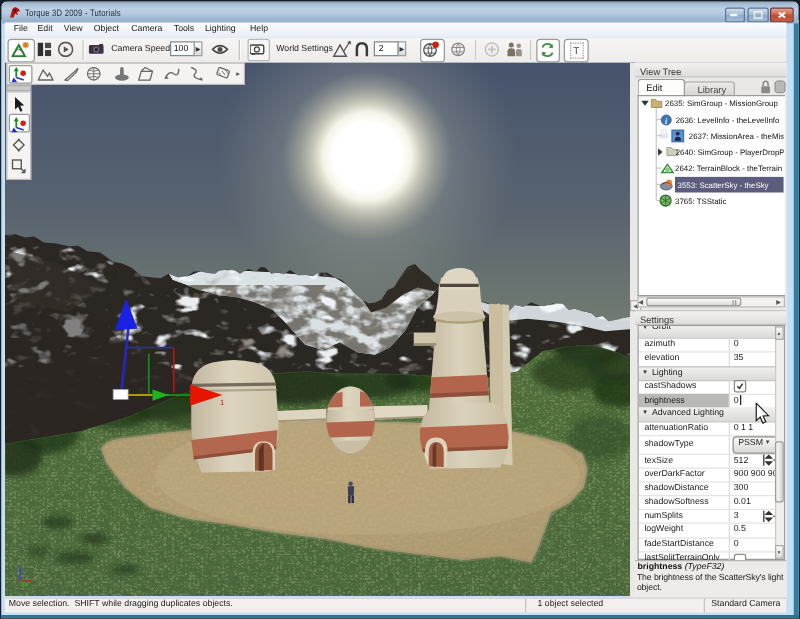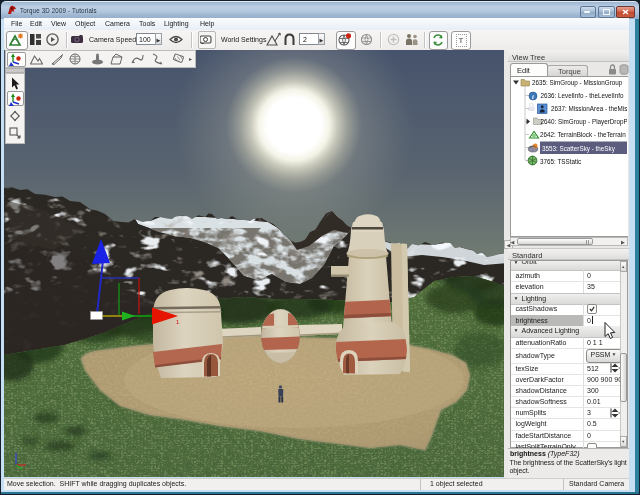--- a/index.html
+++ b/index.html
@@ -394,21 +394,21 @@
 <svg class="abs" style="left:9px;top:127px;" width="12" height="13" viewBox="0 0 12 13">
     <rect x="1" y="1" width="7" height="7" fill="none" stroke="#555" stroke-width="1.1"></rect>
     <path d="M8 8 L11 11 M11 11 L11 8.2 M11 11 L8.2 11" stroke="#555" stroke-width="1.1" fill="none"></path>
   </svg>
 
 <div class="abs" style="left:503.5px;top:50px;width:125px;height:427.5px;background:#e9e8e6;"></div>
 <div class="abs" style="left:504px;top:240px;width:9px;height:9px;background:#f2f1f0;border:1px solid #b0b0ae;box-sizing:border-box;font-size:5px;color:#555;text-align:center;line-height:8px;">◀</div>
 <div class="abs" style="left:508px;top:50px;width:120.5px;height:11.5px;background:linear-gradient(#f2f1ef,#dededc);border-bottom:1px solid #c2c2c0;box-sizing:border-box;"></div>
 <div class="abs" style="left:512px;top:52.5px;font-size:7.5px;color:#333;">View Tree</div>
 <div class="abs" style="left:547px;top:64.5px;width:41px;height:11.5px;background:linear-gradient(#ecebe9,#d7d6d4);border:1px solid #a8a8a6;border-bottom:none;border-radius:3px 3px 0 0;box-sizing:border-box;"></div>
-<div class="abs" style="left:558px;top:67px;font-size:7.5px;color:#444;">Torque</div>
+<div class="abs" style="left:558px;top:67px;font-size:7.5px;color:#444;">Library</div>
 <div class="abs" style="left:509.5px;top:62.5px;width:38px;height:14px;background:#fdfdfc;border:1px solid #9a9a98;border-bottom:none;border-radius:3px 3px 0 0;box-sizing:border-box;"></div>
 <div class="abs" style="left:517px;top:66px;font-size:7.5px;color:#222;">Edit</div>
 <svg class="abs" style="left:608px;top:64px;" width="9" height="11" viewBox="0 0 9 11">
     <rect x="1" y="5" width="7" height="5.5" rx="1" fill="#8a8a88"></rect>
     <path d="M2.5 5 L2.5 3.5 Q2.5 1 4.5 1 Q6.5 1 6.5 3.5 L6.5 5" fill="none" stroke="#8a8a88" stroke-width="1.3"></path>
   </svg>
 <svg class="abs" style="left:619px;top:64px;" width="10" height="11" viewBox="0 0 10 11">
     <ellipse cx="5" cy="2.5" rx="4" ry="1.8" fill="#b8b8b6" stroke="#8a8a88" stroke-width="0.8"></ellipse>
     <path d="M1 2.5 L1 8.5 Q1 10.3 5 10.3 Q9 10.3 9 8.5 L9 2.5" fill="#b8b8b6" stroke="#8a8a88" stroke-width="0.8"></path>
   </svg>
@@ -457,21 +457,21 @@
 </svg>
 
 <div class="abs" style="left:509.5px;top:237px;width:118px;height:8.5px;background:#f2f1f0;border:1px solid #b8b8b6;box-sizing:border-box;"></div>
 <div class="abs" style="left:510.5px;top:238.5px;font-size:5px;color:#555;line-height:6px;">◀</div>
 <div class="abs" style="left:621px;top:238.5px;font-size:5px;color:#555;line-height:6px;">▶</div>
 <div class="abs" style="left:517px;top:238px;width:76px;height:6.5px;background:linear-gradient(#fefefe,#d8d8d6);border:1px solid #9a9a98;border-radius:2px;box-sizing:border-box;"></div>
 <div class="abs" style="left:586px;top:239.5px;width:1px;height:4px;background:#999;"></div>
 <div class="abs" style="left:588px;top:239.5px;width:1px;height:4px;background:#999;"></div>
 
 <div class="abs" style="left:508px;top:248px;width:120.5px;height:11.5px;background:linear-gradient(#f2f1ef,#dededc);border-bottom:1px solid #c2c2c0;border-top:1px solid #cacac8;box-sizing:border-box;"></div>
-<div class="abs" style="left:512px;top:250.5px;font-size:7.5px;color:#333;">Standard</div>
+<div class="abs" style="left:512px;top:250.5px;font-size:7.5px;color:#333;">Settings</div>
 <div class="abs" style="left:509.5px;top:259.5px;width:118.5px;height:188.5px;background:#fff;border:1px solid #9a9a98;box-sizing:border-box;"></div>
 <div class="abs" style="left:619.5px;top:260.5px;width:7.5px;height:186.5px;background:#f0efee;border-left:1px solid #c8c8c6;box-sizing:border-box;"></div>
 <div class="abs" style="left:619.5px;top:260.5px;width:7.5px;height:11px;background:linear-gradient(#fbfbfa,#dcdcda);border:1px solid #aaaaa8;box-sizing:border-box;font-size:4px;color:#555;text-align:center;line-height:9px;">▲</div>
 <div class="abs" style="left:619.5px;top:436px;width:7.5px;height:11px;background:linear-gradient(#fbfbfa,#dcdcda);border:1px solid #aaaaa8;box-sizing:border-box;font-size:4px;color:#555;text-align:center;line-height:9px;">▼</div>
 <div class="abs" style="left:619.5px;top:353px;width:7.5px;height:49px;background:linear-gradient(90deg,#fdfdfc,#d4d4d2);border:1px solid #9a9a98;border-radius:2px;box-sizing:border-box;"></div>
 
 <div class="abs" style="left:510.5px;top:260.5px;width:109px;height:187px;overflow:hidden;font-size:7px;color:#1a1a1a;">
 <div class="abs" style="left:0;top:0;width:109px;height:9px;background:linear-gradient(#efefed,#dadad8);border-bottom:1px solid #c4c4c2;">
       <span style="position:absolute;left:3px;top:-2px;font-size:5px;color:#333;">▼</span>
       <span style="position:absolute;left:11px;top:-2.5px;">Orbit</span>

